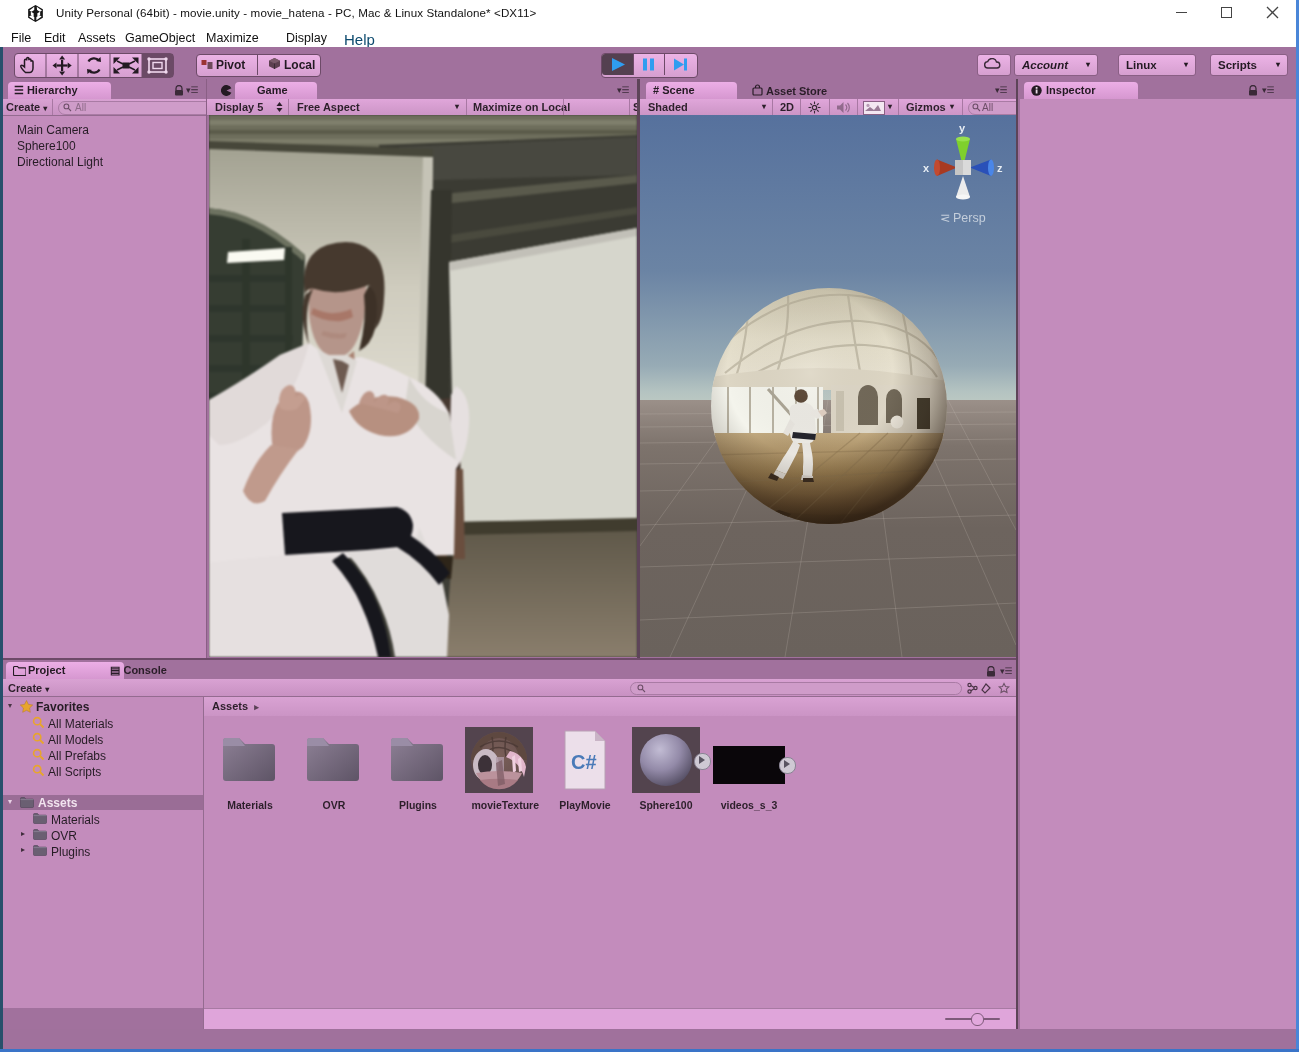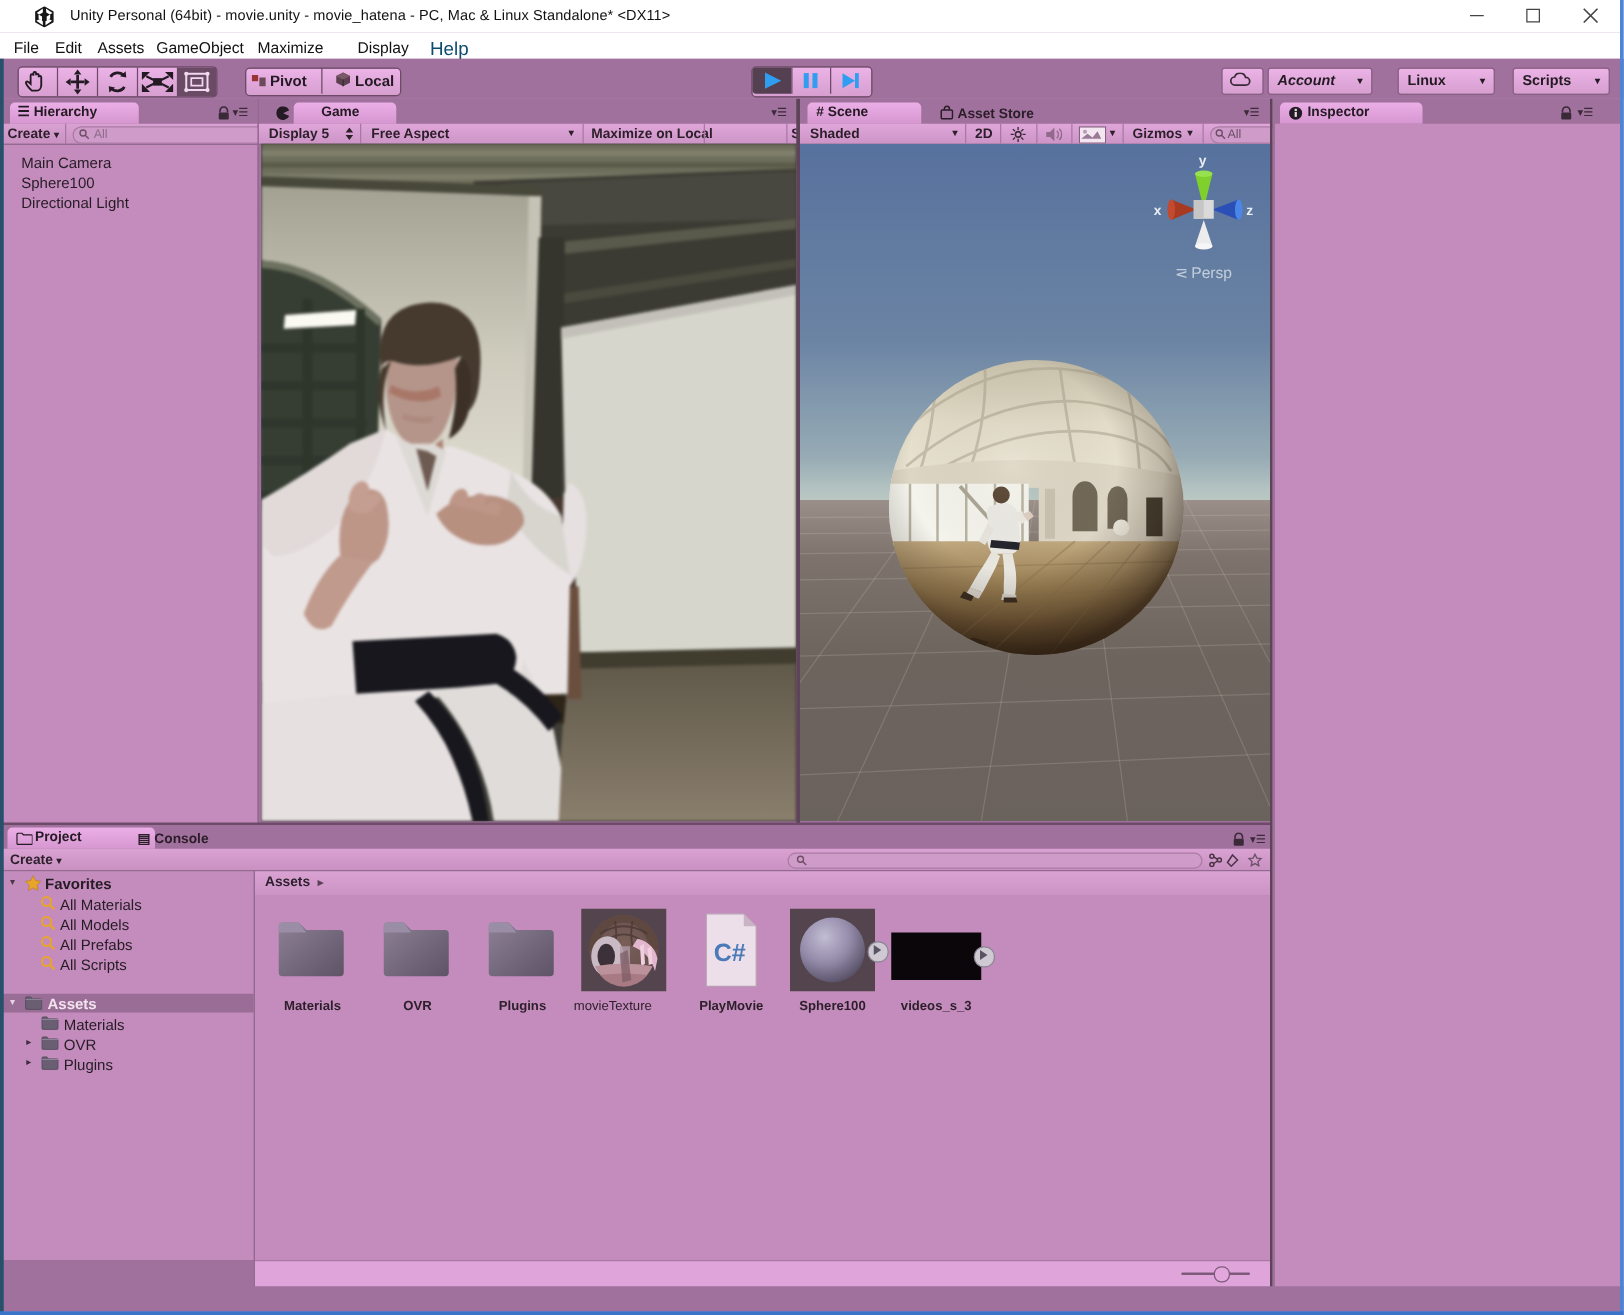--- a/index.html
+++ b/index.html
@@ -588,21 +588,21 @@
 <div class="abs" style="left:694px;top:753px;width:15px;height:15px;border-radius:8px;background:#cfc9d4;border:1px solid #8a8494;"></div>
 <div class="abs" style="left:699px;top:756px;width:0;height:0;border-left:6px solid #5a5462;border-top:4px solid transparent;border-bottom:4px solid transparent;"></div>
 
 <div class="abs" style="left:713px;top:746px;width:72px;height:38px;background:#0a060a;"></div>
 <div class="abs" style="left:779px;top:757px;width:15px;height:15px;border-radius:8px;background:#cfc9d4;border:1px solid #8a8494;"></div>
 <div class="abs" style="left:784px;top:760px;width:0;height:0;border-left:6px solid #5a5462;border-top:4px solid transparent;border-bottom:4px solid transparent;"></div>
 
 <div class="abs" style="left:221px;top:799px;width:58px;text-align:center;font-size:10.5px;font-weight:bold;color:#2c1f2a;">Materials</div>
 <div class="abs" style="left:305px;top:799px;width:58px;text-align:center;font-size:10.5px;font-weight:bold;color:#2c1f2a;">OVR</div>
 <div class="abs" style="left:389px;top:799px;width:58px;text-align:center;font-size:10.5px;font-weight:bold;color:#2c1f2a;">Plugins</div>
-<div class="abs" style="left:459px;top:799px;width:80px;text-align:left;font-size:10.5px;font-weight:normal;color:#2c1f2a;">movieTexture</div>
+<div class="abs" style="left:459px;top:799px;width:80px;text-align:right;font-size:10.5px;font-weight:bold;color:#2c1f2a;">movieTexture</div>
 <div class="abs" style="left:545px;top:799px;width:80px;text-align:center;font-size:10.5px;font-weight:bold;color:#2c1f2a;">PlayMovie</div>
 <div class="abs" style="left:626px;top:799px;width:80px;text-align:center;font-size:10.5px;font-weight:bold;color:#2c1f2a;">Sphere100</div>
 <div class="abs" style="left:709px;top:799px;width:80px;text-align:center;font-size:10.5px;font-weight:bold;color:#2c1f2a;">videos_s_3</div>
 
 <div class="abs" style="left:204px;top:1008px;width:812px;height:21px;background:#dfa5da;border-top:1px solid #a87aa3;"></div>
 <div class="abs" style="left:945px;top:1018px;width:55px;height:2px;background:#7e5a7a;border-radius:1px;"></div>
 <div class="abs" style="left:971px;top:1013px;width:11px;height:11px;border-radius:6px;background:#e2a8dd;border:1px solid #7e5a7a;"></div>
 
 <div class="abs" style="left:206px;top:79px;width:1px;height:581px;background:#8a5f85;"></div>
 <div class="abs" style="left:637px;top:79px;width:3px;height:581px;background:#5d4458;"></div>

